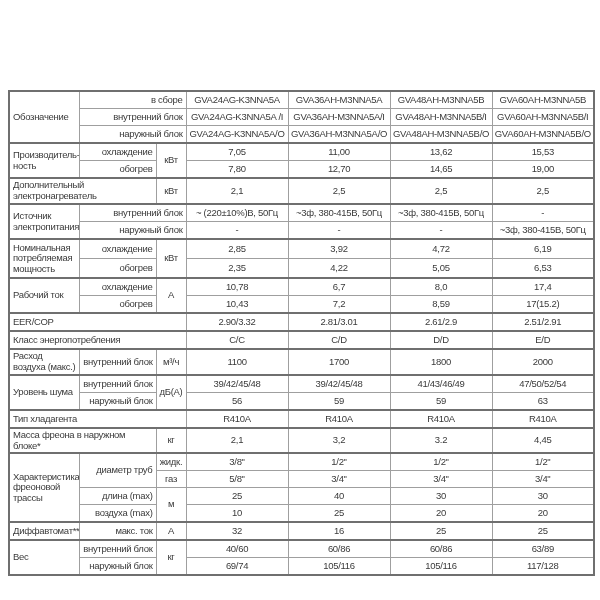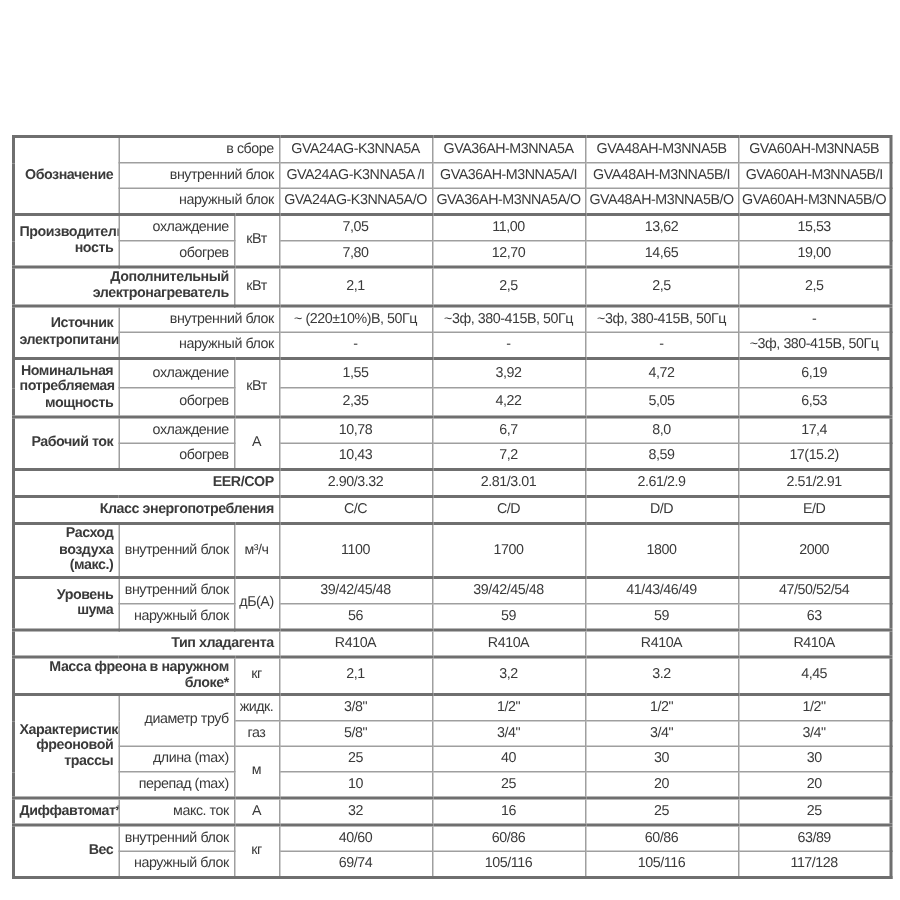--- a/index.html
+++ b/index.html
@@ -4,21 +4,21 @@
 <style>
   html,body{margin:0;padding:0;background:#ffffff;}
   .page{width:600px;height:600px;position:relative;background:#ffffff;
         font-family:"Liberation Sans",sans-serif;color:#3a3a3a;overflow:hidden;}
   table.spec{position:absolute;left:8px;top:90px;width:585px;
              border-collapse:collapse;table-layout:fixed;
              border:2px solid #6f6f6f;}
   td{border:1px solid #9f9f9f;font-size:9.5px;line-height:1.12;
      letter-spacing:-0.3px;padding:1px 3px;height:14px;vertical-align:middle;
      overflow:hidden;}
-  td.lbl{font-weight:bold;text-align:right;}
+  td.lbl{font-weight:normal;text-align:left;}
   td.sub{text-align:right;}
   td.unit,td.val{text-align:center;padding:1px 1px;}
   tr.sec td{border-top:2px solid #6f6f6f;}
   tr.h22 td{height:22px;}
   tr.h16 td{height:16px;}
 </style>
 </head>
 <body>
 
 <div class="page">
@@ -91,21 +91,21 @@
   <td class="sub" colspan="2">наружный блок</td>
   <td class="val">-</td>
   <td class="val">-</td>
   <td class="val">-</td>
   <td class="val">~3ф, 380-415В, 50Гц</td>
 </tr>
 <tr class="sec h16">
   <td class="lbl" rowspan="2">Номинальная потребляемая мощность</td>
   <td class="sub">охлаждение</td>
   <td class="unit" rowspan="2">кВт</td>
-  <td class="val">1,55</td>
+  <td class="val">2,85</td>
   <td class="val">3,92</td>
   <td class="val">4,72</td>
   <td class="val">6,19</td>
 </tr>
 <tr class="h16">
   <td class="sub">обогрев</td>
   <td class="val">2,35</td>
   <td class="val">4,22</td>
   <td class="val">5,05</td>
   <td class="val">6,53</td>
@@ -198,21 +198,21 @@
 </tr>
 <tr>
   <td class="sub">длина (max)</td>
   <td class="unit" rowspan="2">м</td>
   <td class="val">25</td>
   <td class="val">40</td>
   <td class="val">30</td>
   <td class="val">30</td>
 </tr>
 <tr>
-  <td class="sub">перепад (max)</td>
+  <td class="sub">воздуха (max)</td>
   <td class="val">10</td>
   <td class="val">25</td>
   <td class="val">20</td>
   <td class="val">20</td>
 </tr>
 <tr class="sec">
   <td class="lbl">Диффавтомат**</td>
   <td class="sub">макс. ток</td>
   <td class="unit">А</td>
   <td class="val">32</td>

